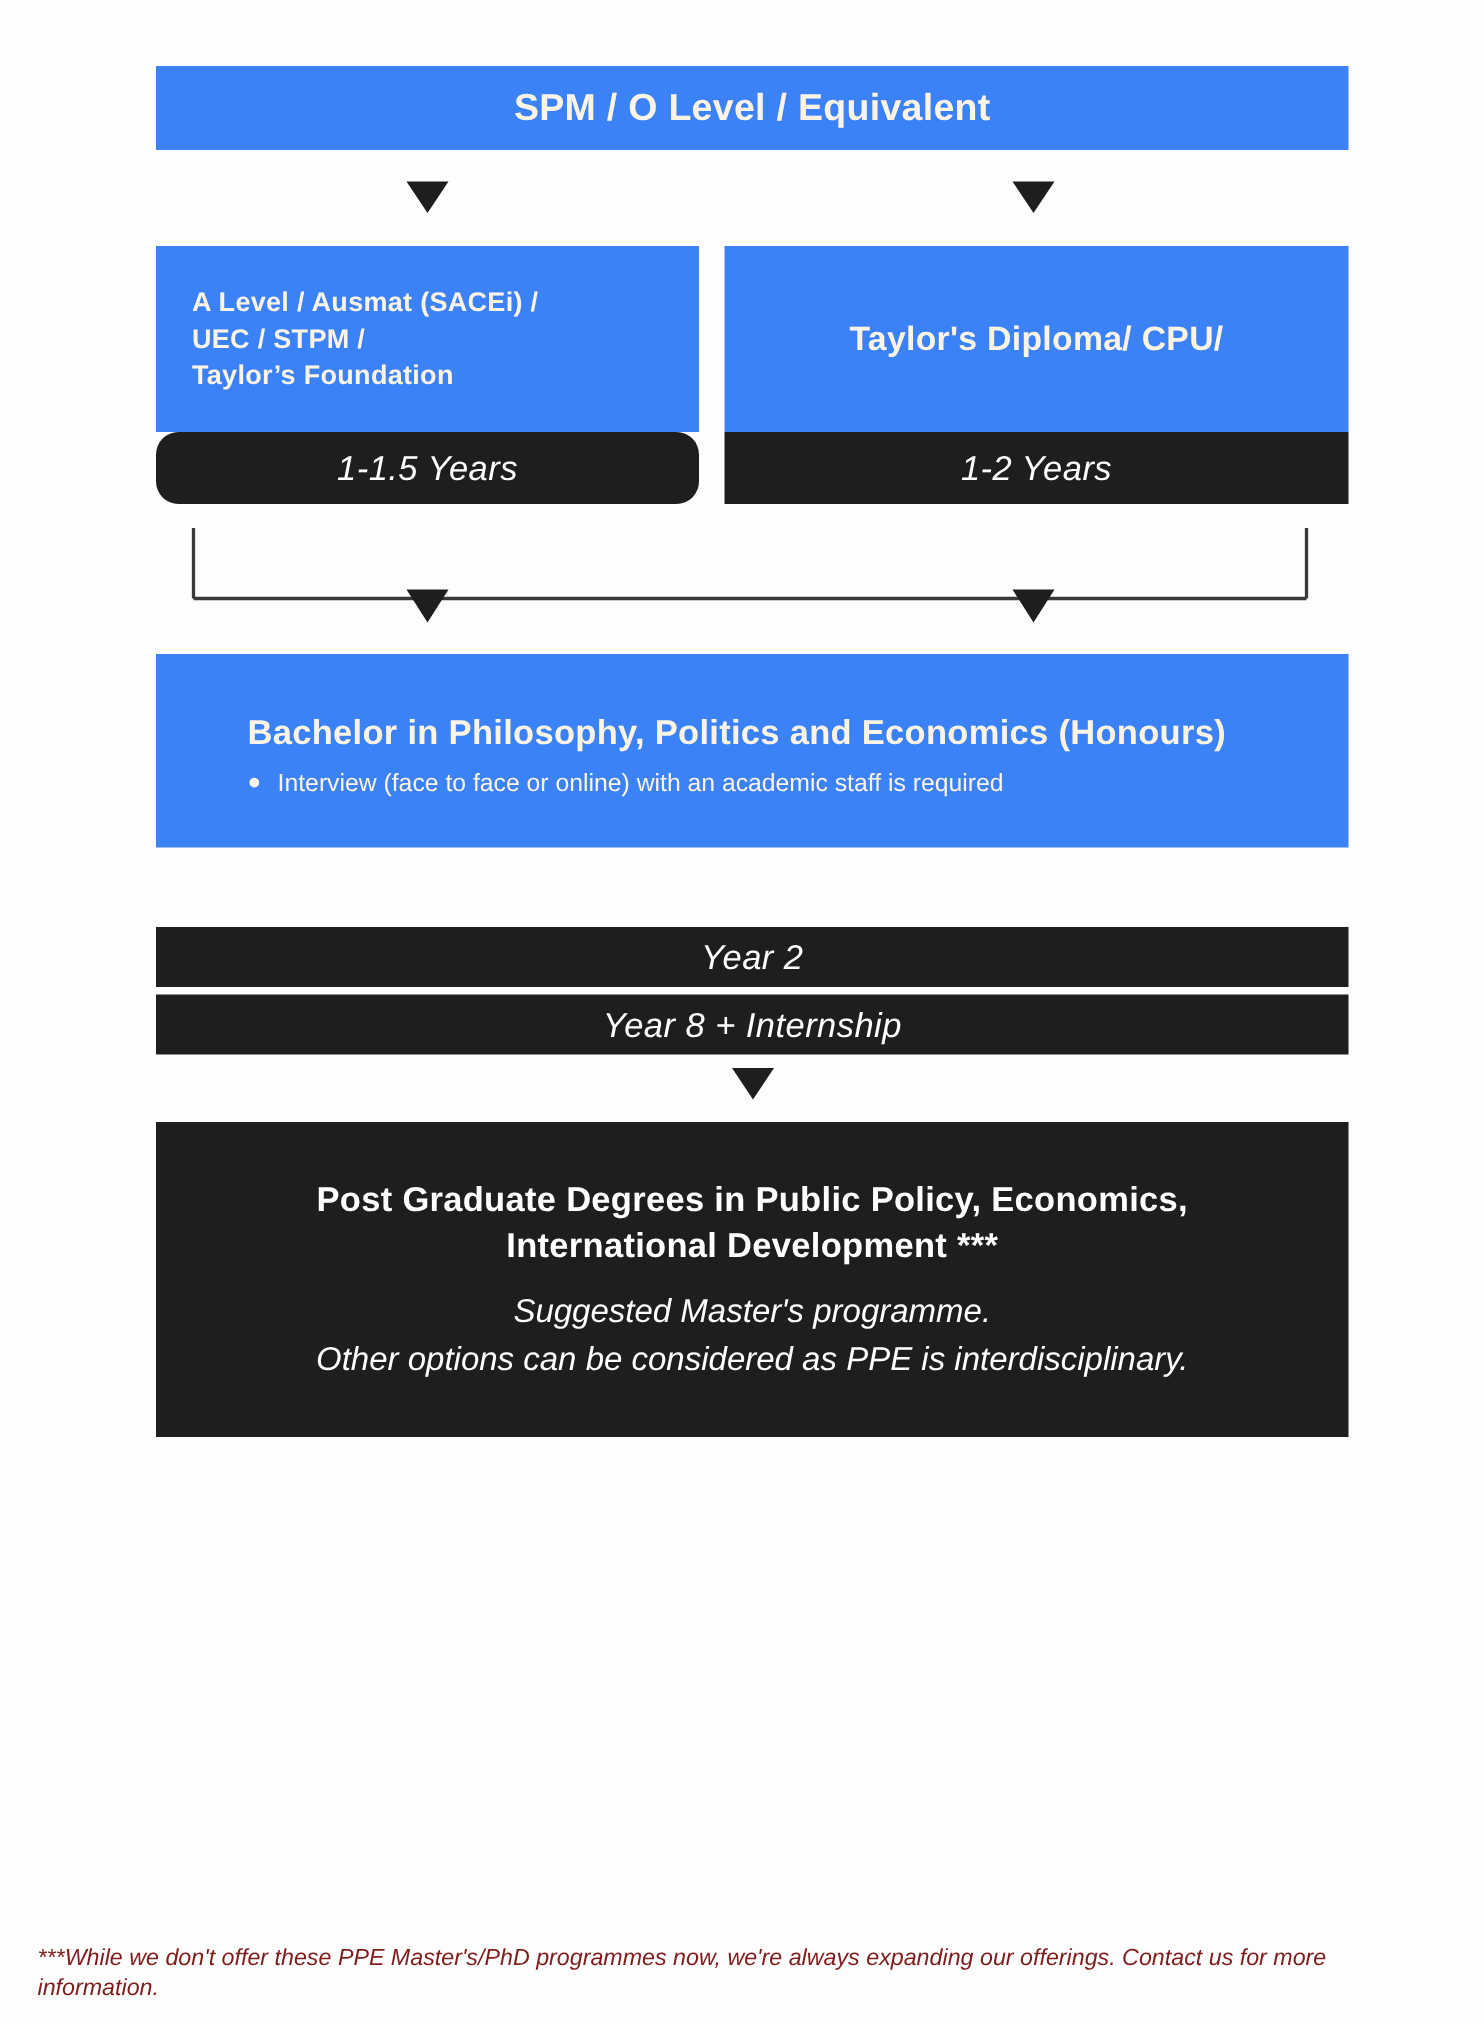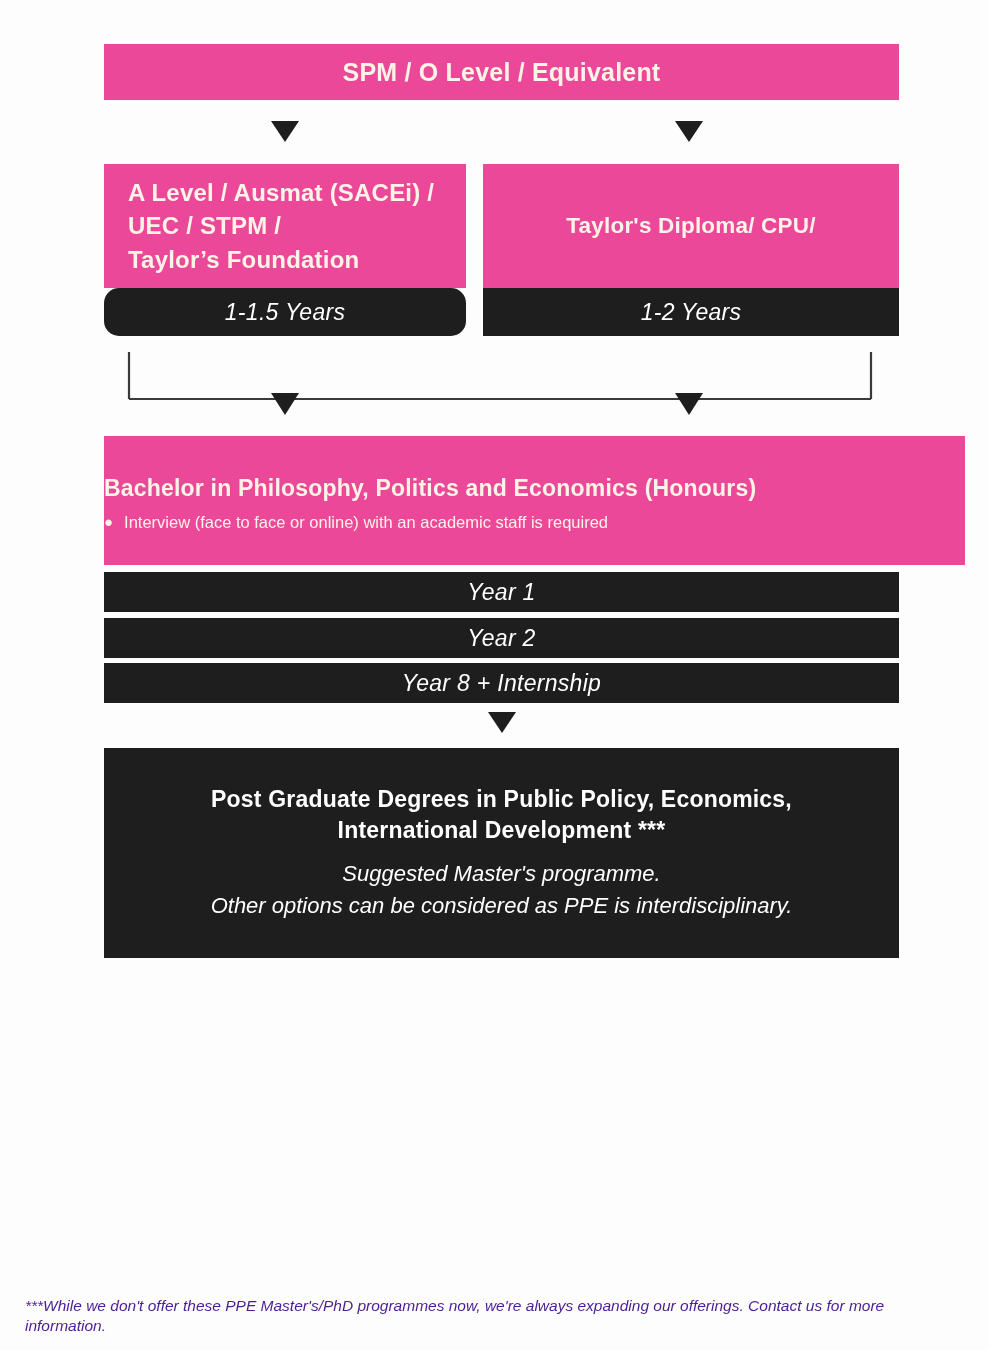--- a/index.html
+++ b/index.html
@@ -24,21 +24,21 @@
 
   
   .box {
     position: absolute;
     box-sizing: border-box;
     display: flex;
     flex-direction: column;
     align-items: center;
     justify-content: center;
   }
-  .brown { background: #ec4899; }
+  .brown { background: #3b82f6; }
   .dark  { background: #1f1e1e; }
 
   .hdr-text {
     color: #fdf4e6;
     font-weight: bold;
     text-align: center;
     line-height: 1.28;
     letter-spacing: 0.2px;
   }
 
@@ -55,21 +55,21 @@
   }
   #box-spm .hdr-text { font-size: 25px; }
 
   
   #box-preu-left {
     left: 104px; top: 164px; width: 362px; height: 124px;
     align-items: flex-start;
     padding-left: 24px;
   }
   #box-preu-left .hdr-text {
-    font-size: 24px;
+    font-size: 18px;
     text-align: left;
     line-height: 1.38;
   }
   #band-preu-left {
     left: 104px; top: 288px; width: 362px; height: 48px; border-radius: 15px;
   }
   #band-preu-left .band-text { font-size: 23px; }
 
   #box-preu-right {
     left: 483px; top: 164px; width: 416px; height: 124px;
@@ -98,23 +98,24 @@
     border-left: 14px solid transparent;
     border-right: 14px solid transparent;
     border-top: 21px solid #1f1e1e;
   }
   #tri-top-left  { left: 271px; top: 121px; }
   #tri-top-right { left: 675px; top: 121px; }
   #tri-pg        { left: 488px; top: 712px; }
 
   
   #box-bachelor {
-    left: 104px; top: 436px; width: 861px; height: 129px;
+    left: 104px; top: 436px; width: 795px; height: 129px;
     align-items: flex-start;
     justify-content: center;
+    padding-left: 61px;
     padding-top: 6px;
   }
   #box-bachelor .hdr-text {
     font-size: 23px;
     text-align: left;
   }
   .bullet-row {
     display: flex;
     align-items: baseline;
     margin-top: 8px;
@@ -160,21 +161,21 @@
     line-height: 1.45;
     margin-top: 12px;
   }
 
   
   #footnote {
     position: absolute;
     left: 25px;
     top: 1296px;
     width: 940px;
-    color: #4c1d95;
+    color: #7f1d1d;
     font-style: italic;
     font-size: 15.5px;
     line-height: 1.3;
     text-align: left;
   }
 </style>
 </head>
 <body>
 
 <div id="flow-root">
@@ -219,23 +220,20 @@
   </svg>
 
   <div class="box brown" id="box-bachelor">
     <div class="hdr-text">Bachelor in Philosophy, Politics and Economics (Honours)</div>
     <div class="bullet-row">
       <span class="bullet-dot">●</span>
       <span class="bullet-label">Interview (face to face or online) with an academic staff is required</span>
     </div>
   </div>
 
-  <div class="box dark year-band" id="year-1">
-    <div class="band-text">Year 1</div>
-  </div>
   <div class="box dark year-band" id="year-2">
     <div class="band-text">Year 2</div>
   </div>
   <div class="box dark year-band" id="year-3">
     <div class="band-text">Year 8 + Internship</div>
   </div>
 
   <div class="tri" id="tri-pg"></div>
 
   <div class="box dark" id="box-postgrad">

